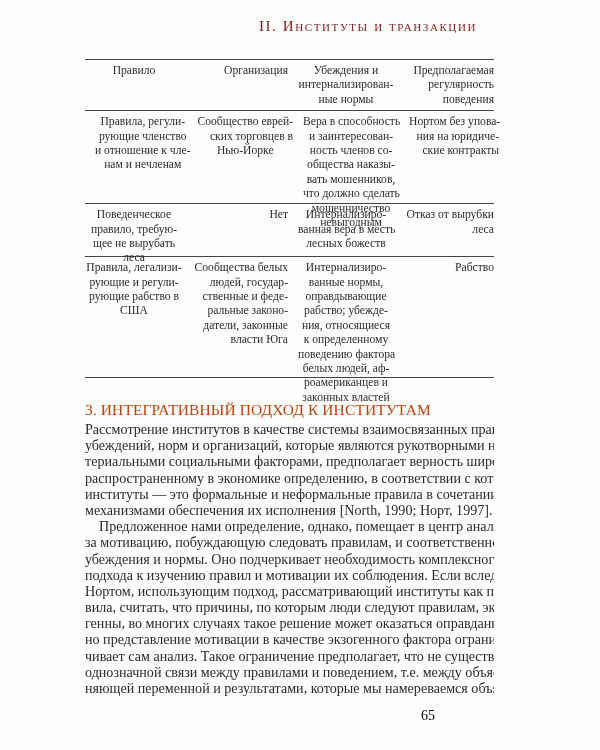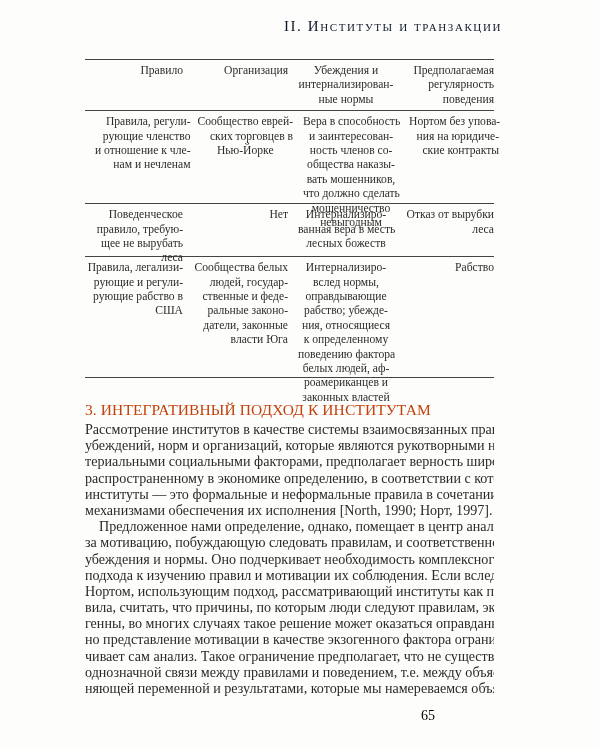--- a/index.html
+++ b/index.html
@@ -1,31 +1,31 @@
 <!DOCTYPE html>
 <html><head>
 <meta charset="utf-8">
 <style>
   html, body { margin: 0; padding: 0; }
   body {
     width: 600px; height: 750px; background: #fdfdfb; position: relative; overflow: hidden;
     font-family: "DejaVu Serif", "Liberation Serif", serif; color: #2a2a2a;
   }
   .running-header {
-    position: absolute; top: 18px; right: 98px;
+    position: absolute; top: 18px; right: 123px;
     font-family: "Liberation Serif", serif; font-size: 15px; letter-spacing: 1.6px;
-    font-variant: small-caps; color: #0f172a;
+    font-variant: small-caps; color: #7f1d1d;
   }
   .table-wrap { position: absolute; left: 85px; top: 59px; width: 409px; }
   .rule { height: 0; border-top: 1.5px solid #444; }
   .trow { display: flex; padding: 4px 0 3px 0; }
   .cell {
     font-family: "Liberation Serif", serif; font-size: 11.6px; line-height: 14.4px; color: #2c2c2c;
   }
-  .c1 { width: 98px; text-align: right; margin-right: 7px; }
+  .c1 { width: 98px; text-align: center; margin-right: 7px; }
   .c2 { width: 98px; text-align: right; margin-right: 10px; }
   .c3 { width: 96px; text-align: center; margin-right: 10px; }
   .c4 { width: 90px; text-align: right; }
   .line { display: block; white-space: nowrap; }
   .section-heading {
     position: absolute; left: 85px; top: 401px;
     font-family: "Liberation Serif", serif; font-size: 15.5px; color: #c2410c; letter-spacing: 0.1px;
   }
   .body-text { position: absolute; left: 85px; top: 421px; width: 409px; }
   .para { margin: 0; }
@@ -129,21 +129,21 @@
     <div class="cell c2">
       <span class="line">Сообщества белых</span>
       <span class="line">людей, государ-</span>
       <span class="line">ственные и феде-</span>
       <span class="line">ральные законо-</span>
       <span class="line">датели, законные</span>
       <span class="line">власти Юга</span>
     </div>
     <div class="cell c3">
       <span class="line">Интернализиро-</span>
-      <span class="line">вслед нормы,</span>
+      <span class="line">ванные нормы,</span>
       <span class="line">оправдывающие</span>
       <span class="line">рабство; убежде-</span>
       <span class="line">ния, относящиеся</span>
       <span class="line">к определенному</span>
       <span class="line">поведению фактора</span>
       <span class="line">белых людей, аф-</span>
       <span class="line">роамериканцев и</span>
       <span class="line">законных властей</span>
     </div>
     <div class="cell c4">

